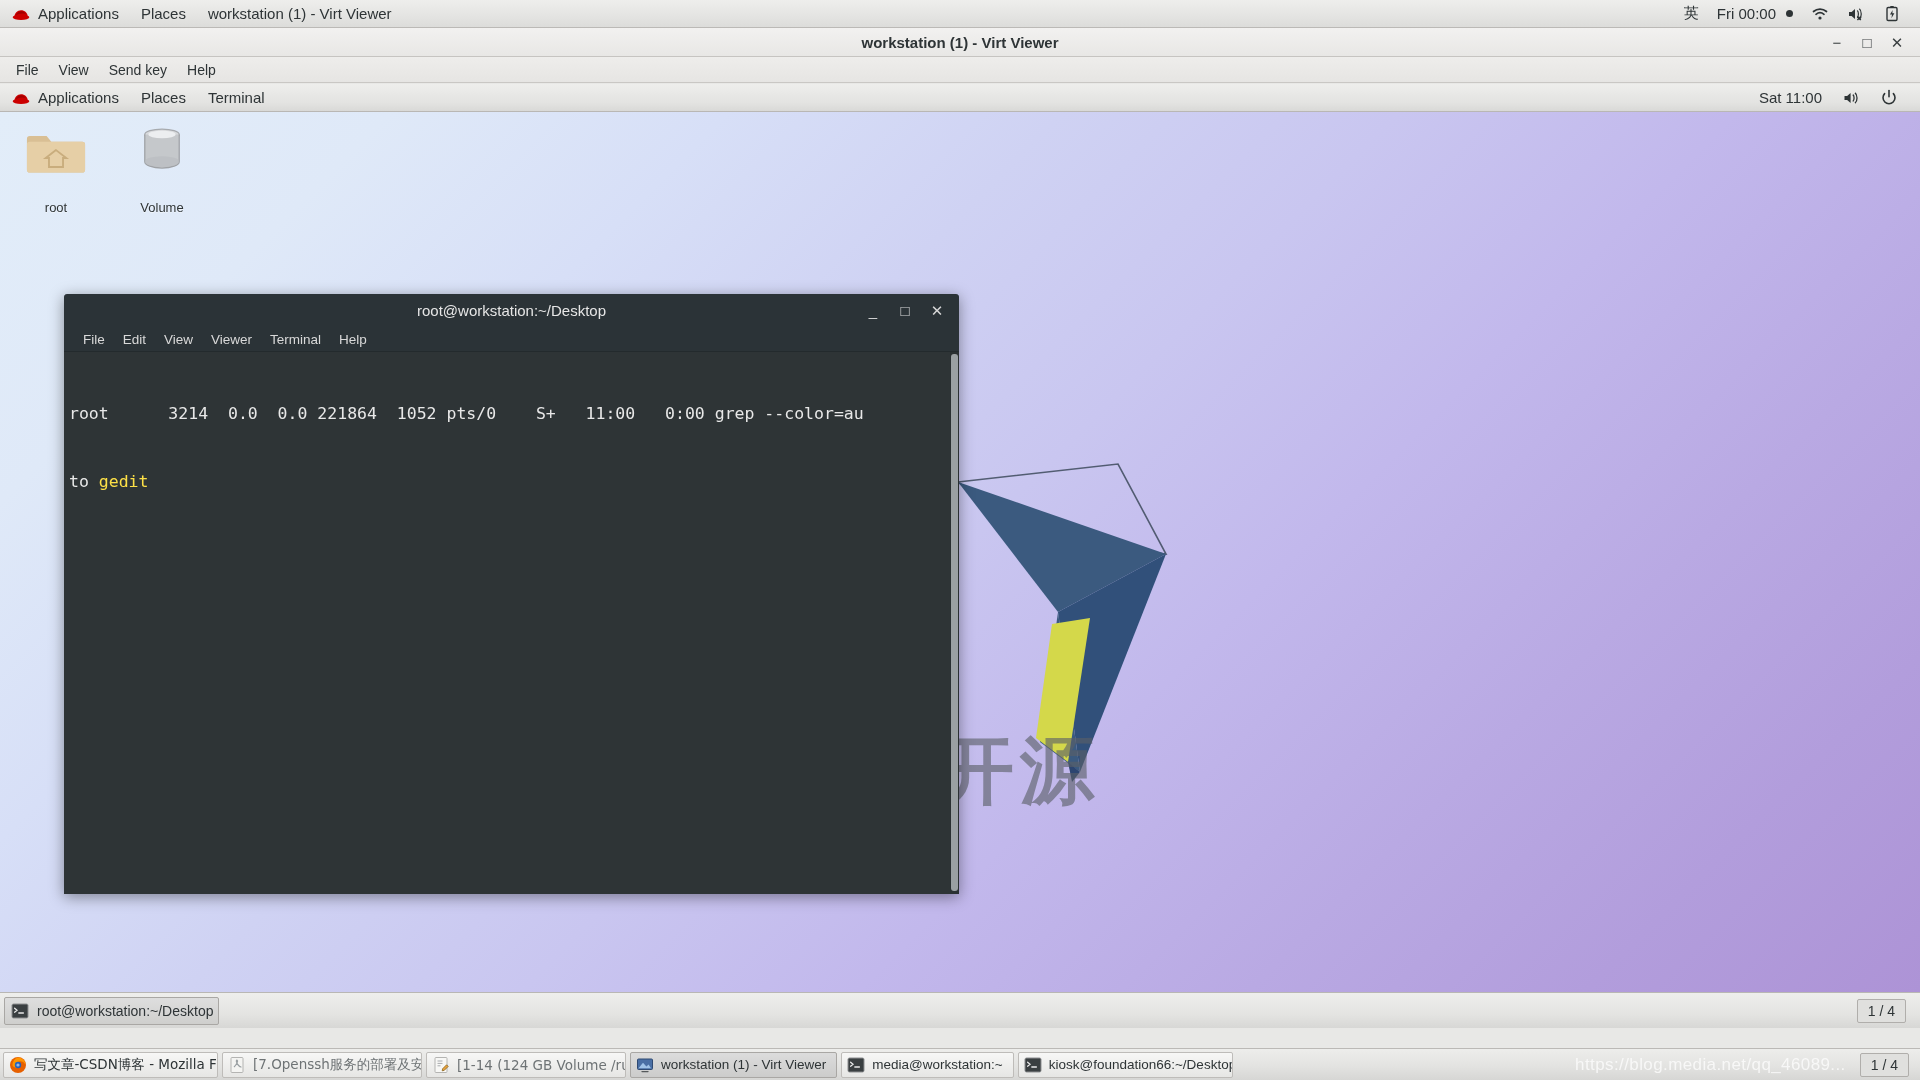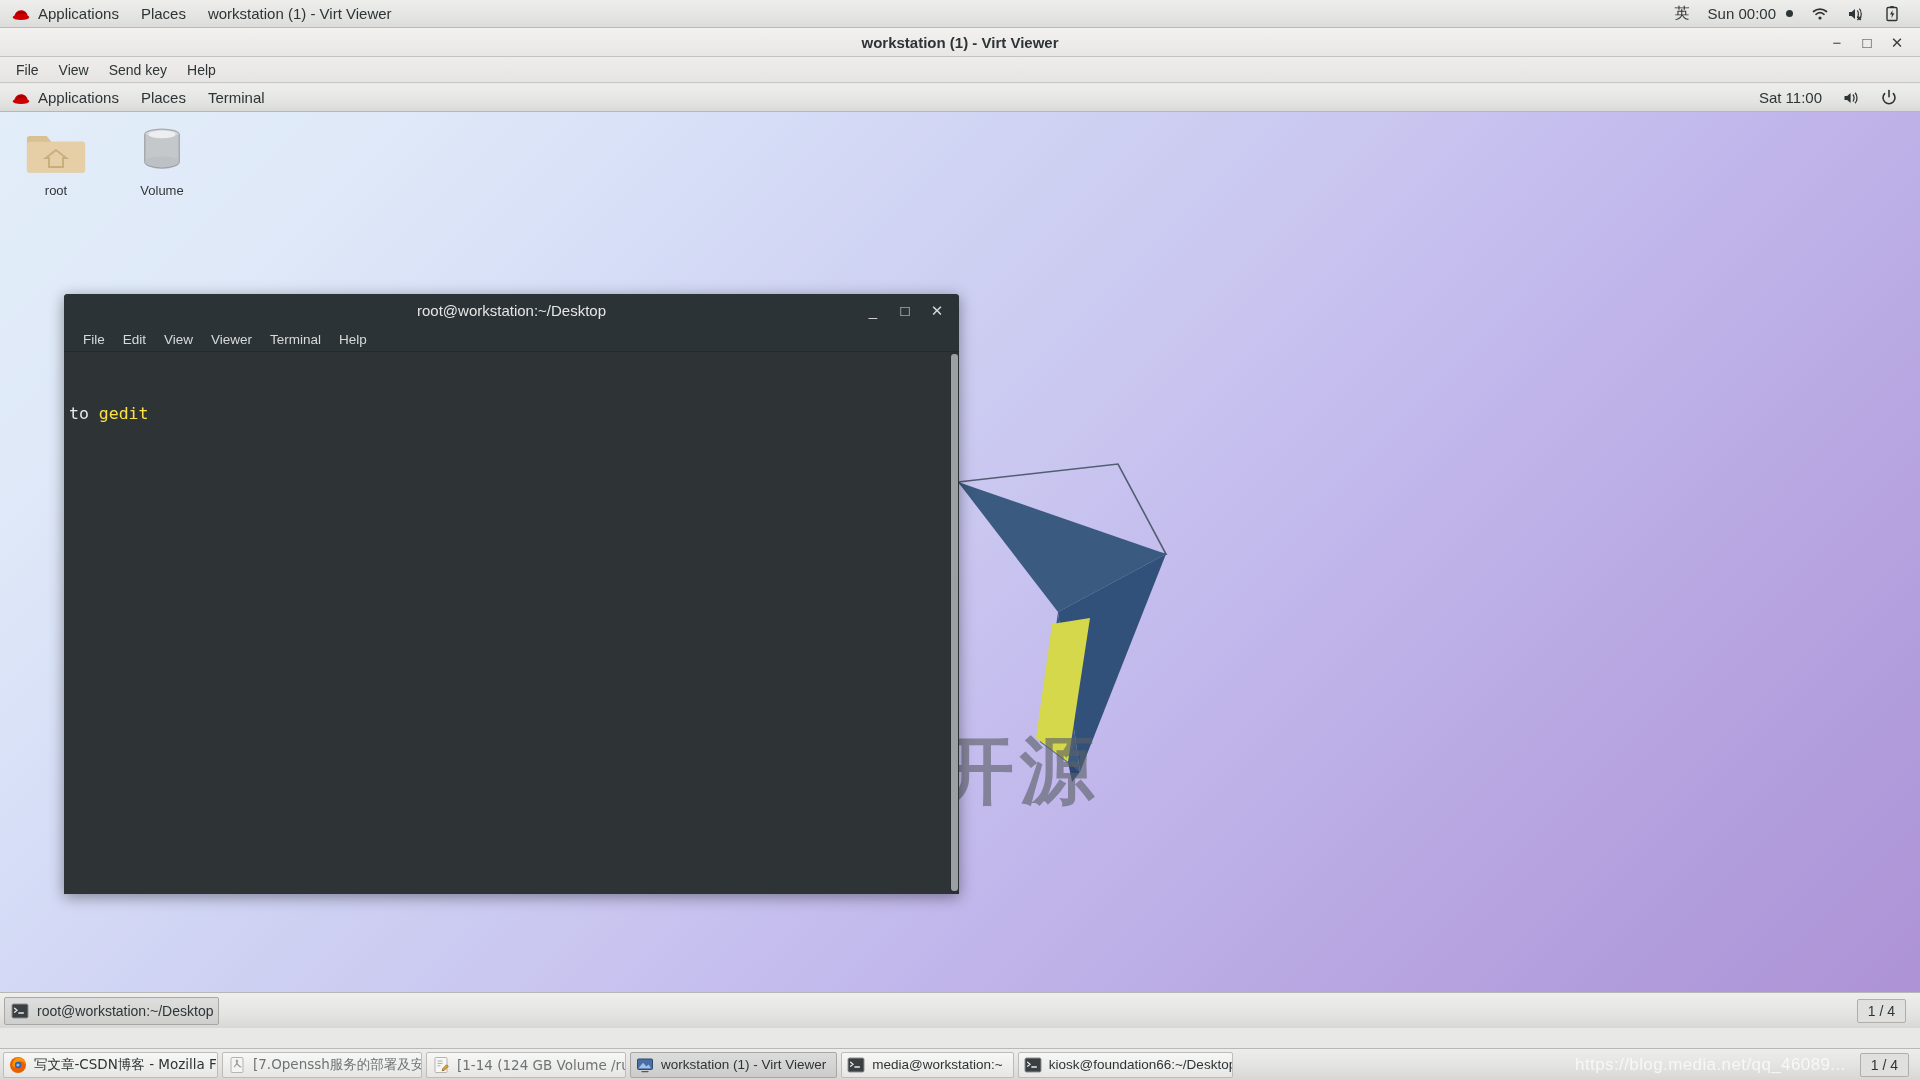--- a/index.html
+++ b/index.html
@@ -120,21 +120,21 @@
     letter-spacing: 6px;
     font-family: "DejaVu Sans", sans-serif;
     pointer-events: none; white-space: nowrap;
   }
 
   
   .desk-icon {
     position: absolute; width: 84px; text-align: center; cursor: default;
   }
   .desk-icon-label {
-    font-size: 13px; color: #2e3436; margin-top: 3px;
+    font-size: 13px; color: #2e3436; margin-top: 20px;
     text-shadow: 0 1px 1px rgba(255,255,255,0.6);
   }
 
   
   #gterm {
     position: absolute; left: 64px; top: 182px;
     width: 895px; height: 600px;
     box-shadow: 0 3px 14px rgba(0,0,0,0.40);
     z-index: 20;
   }
@@ -257,21 +257,21 @@
   </div>
   <div class="panel-menu-item">
     <span>workstation (1) - Virt Viewer</span>
   </div>
 
   <div id="host-panel-right">
     <div class="tray-cell">
       <span style="font-family:'DejaVu Sans',sans-serif;">英</span>
     </div>
     <div class="tray-cell">
-      <span>Sun 00:00</span>
+      <span>Fri 00:00</span>
       <span class="dot-indicator"></span>
     </div>
     <div class="tray-cell">
       <span class="icon-sq">
         <svg viewBox="0 0 18 18" width="18" height="18">
           <path d="M2.5 6.5a10 10 0 0 1 13 0" stroke="#2e3436" stroke-width="1.7" fill="none" stroke-linecap="round"></path>
           <path d="M5 9.3a6.4 6.4 0 0 1 8 0" stroke="#2e3436" stroke-width="1.7" fill="none" stroke-linecap="round"></path>
           <circle cx="9" cy="13" r="1.6" fill="#2e3436"></circle>
         </svg>
       </span>
@@ -411,20 +411,21 @@
         <div id="gterm-menubar">
           <div class="gmenu-item">File</div>
           <div class="gmenu-item">Edit</div>
           <div class="gmenu-item">View</div>
           <div class="gmenu-item">Viewer</div>
           <div class="gmenu-item">Terminal</div>
           <div class="gmenu-item">Help</div>
         </div>
 
         <div id="gterm-body">
+          <div class="term-line">root      3214  0.0  0.0 221864  1052 pts/0    S+   11:00   0:00 grep --color=au</div>
           <div class="term-line"><span>to </span><span class="term-red">gedit</span></div>
           <div id="gterm-scrollbar">
             <div id="gterm-scroll-thumb"></div>
           </div>
         </div>
       </div>
     </div>
 
     <div id="guest-taskbar">
       <div class="tb-item active">

